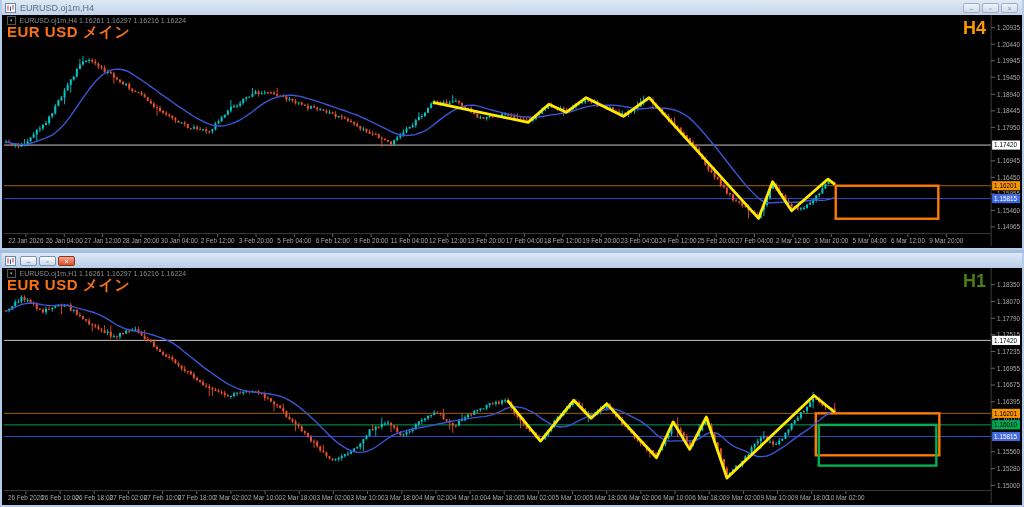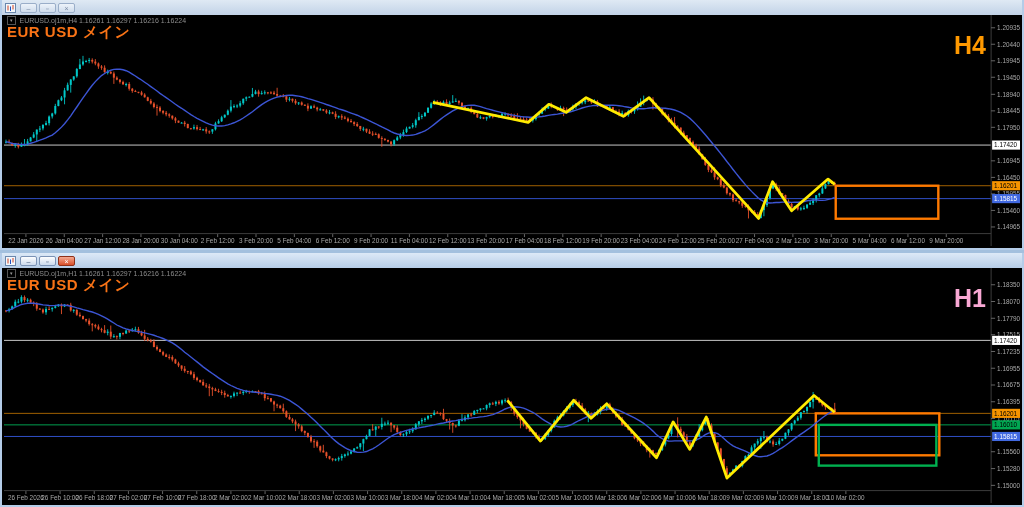--- a/index.html
+++ b/index.html
@@ -39,40 +39,41 @@
     font-size:7px;color:#8C8C8C;z-index:3;
   }
   .infobar .dd{border:1px solid #555;padding:0 2px;font-size:5px;line-height:7px;color:#999;}
   .overlay-symbol{
     position:absolute;top:8px;left:3px;z-index:3;
     font-size:15px;font-weight:bold;color:#f97316;letter-spacing:.5px;
     text-shadow:-1px -1px 0 #000,1px -1px 0 #000,-1px 1px 0 #000,1px 1px 0 #000;
   }
   .tf-badge{
     position:absolute;top:3px;right:34px;z-index:3;
-    font-size:25px;font-weight:bold;text-shadow:1px 1px 0 #000;margin-top:13px;
+    font-size:18px;font-weight:bold;text-shadow:1px 1px 0 #000;
   }
   .price-axis-hit{position:absolute;top:0;right:0;width:30px;bottom:13px;z-index:2;}
   .time-axis-hit{position:absolute;left:0;right:30px;bottom:0;height:13px;z-index:2;}
   .axt{font-family:"Liberation Sans",sans-serif;font-size:6.4px;fill:#A8A8A8;}
   .mid{text-anchor:middle;}
 </style>
 </head>
 <body>
 
 <section class="win" id="win0">
   <header class="titlebar inactive">
     <span class="win-icon">
       <svg viewBox="0 0 11 10" width="11" height="10">
           <rect x="0.5" y="0.5" width="10" height="9" fill="#F4F8FC" stroke="#6A87AD" stroke-width="1"></rect>
           <line x1="3" y1="2.5" x2="3" y2="7.5" stroke="#D04020"></line>
           <line x1="5.5" y1="3.5" x2="5.5" y2="8" stroke="#2050C0"></line>
           <line x1="8" y1="2" x2="8" y2="6.5" stroke="#D04020"></line>
         </svg>
     </span>
+    <span class="win-title">EURUSD.oj1m,H4</span>
     <span class="win-btns">
       <span class="wbtn">–</span>
       <span class="wbtn">▫</span>
       <span class="wbtn close">×</span>
     </span>
   </header>
   <div class="client">
     <svg id="chart0" preserveAspectRatio="none" viewBox="0 0 1020 233">
         <g>
           <line x1="0" y1="131.2" x2="991" y2="131.2" stroke="#C8C8C8" stroke-width="1"></line>
@@ -1387,17 +1388,17 @@
           <text x="810.9" y="233.5" class="axt mid">9 Mar 18:00</text>
           <line x1="845.2" y1="225" x2="845.2" y2="228" stroke="#808080" stroke-width="0.8"></line>
           <text x="845.2" y="233.5" class="axt mid">10 Mar 02:00</text>
         </g>
       </svg>
     <div class="infobar">
       <span class="dd">▾</span>
       <span>EURUSD.oj1m,H1 1.16261 1.16297 1.16216 1.16224</span>
     </div>
     <div class="overlay-symbol">EUR USD メイン</div>
-    <div class="tf-badge" style="color: #f9a8d4;">H1</div>
+    <div class="tf-badge" style="color: #4d7c0f;">H1</div>
     <div class="price-axis-hit"></div>
     <div class="time-axis-hit"></div>
   </div>
 </section>
 
 </body></html>

